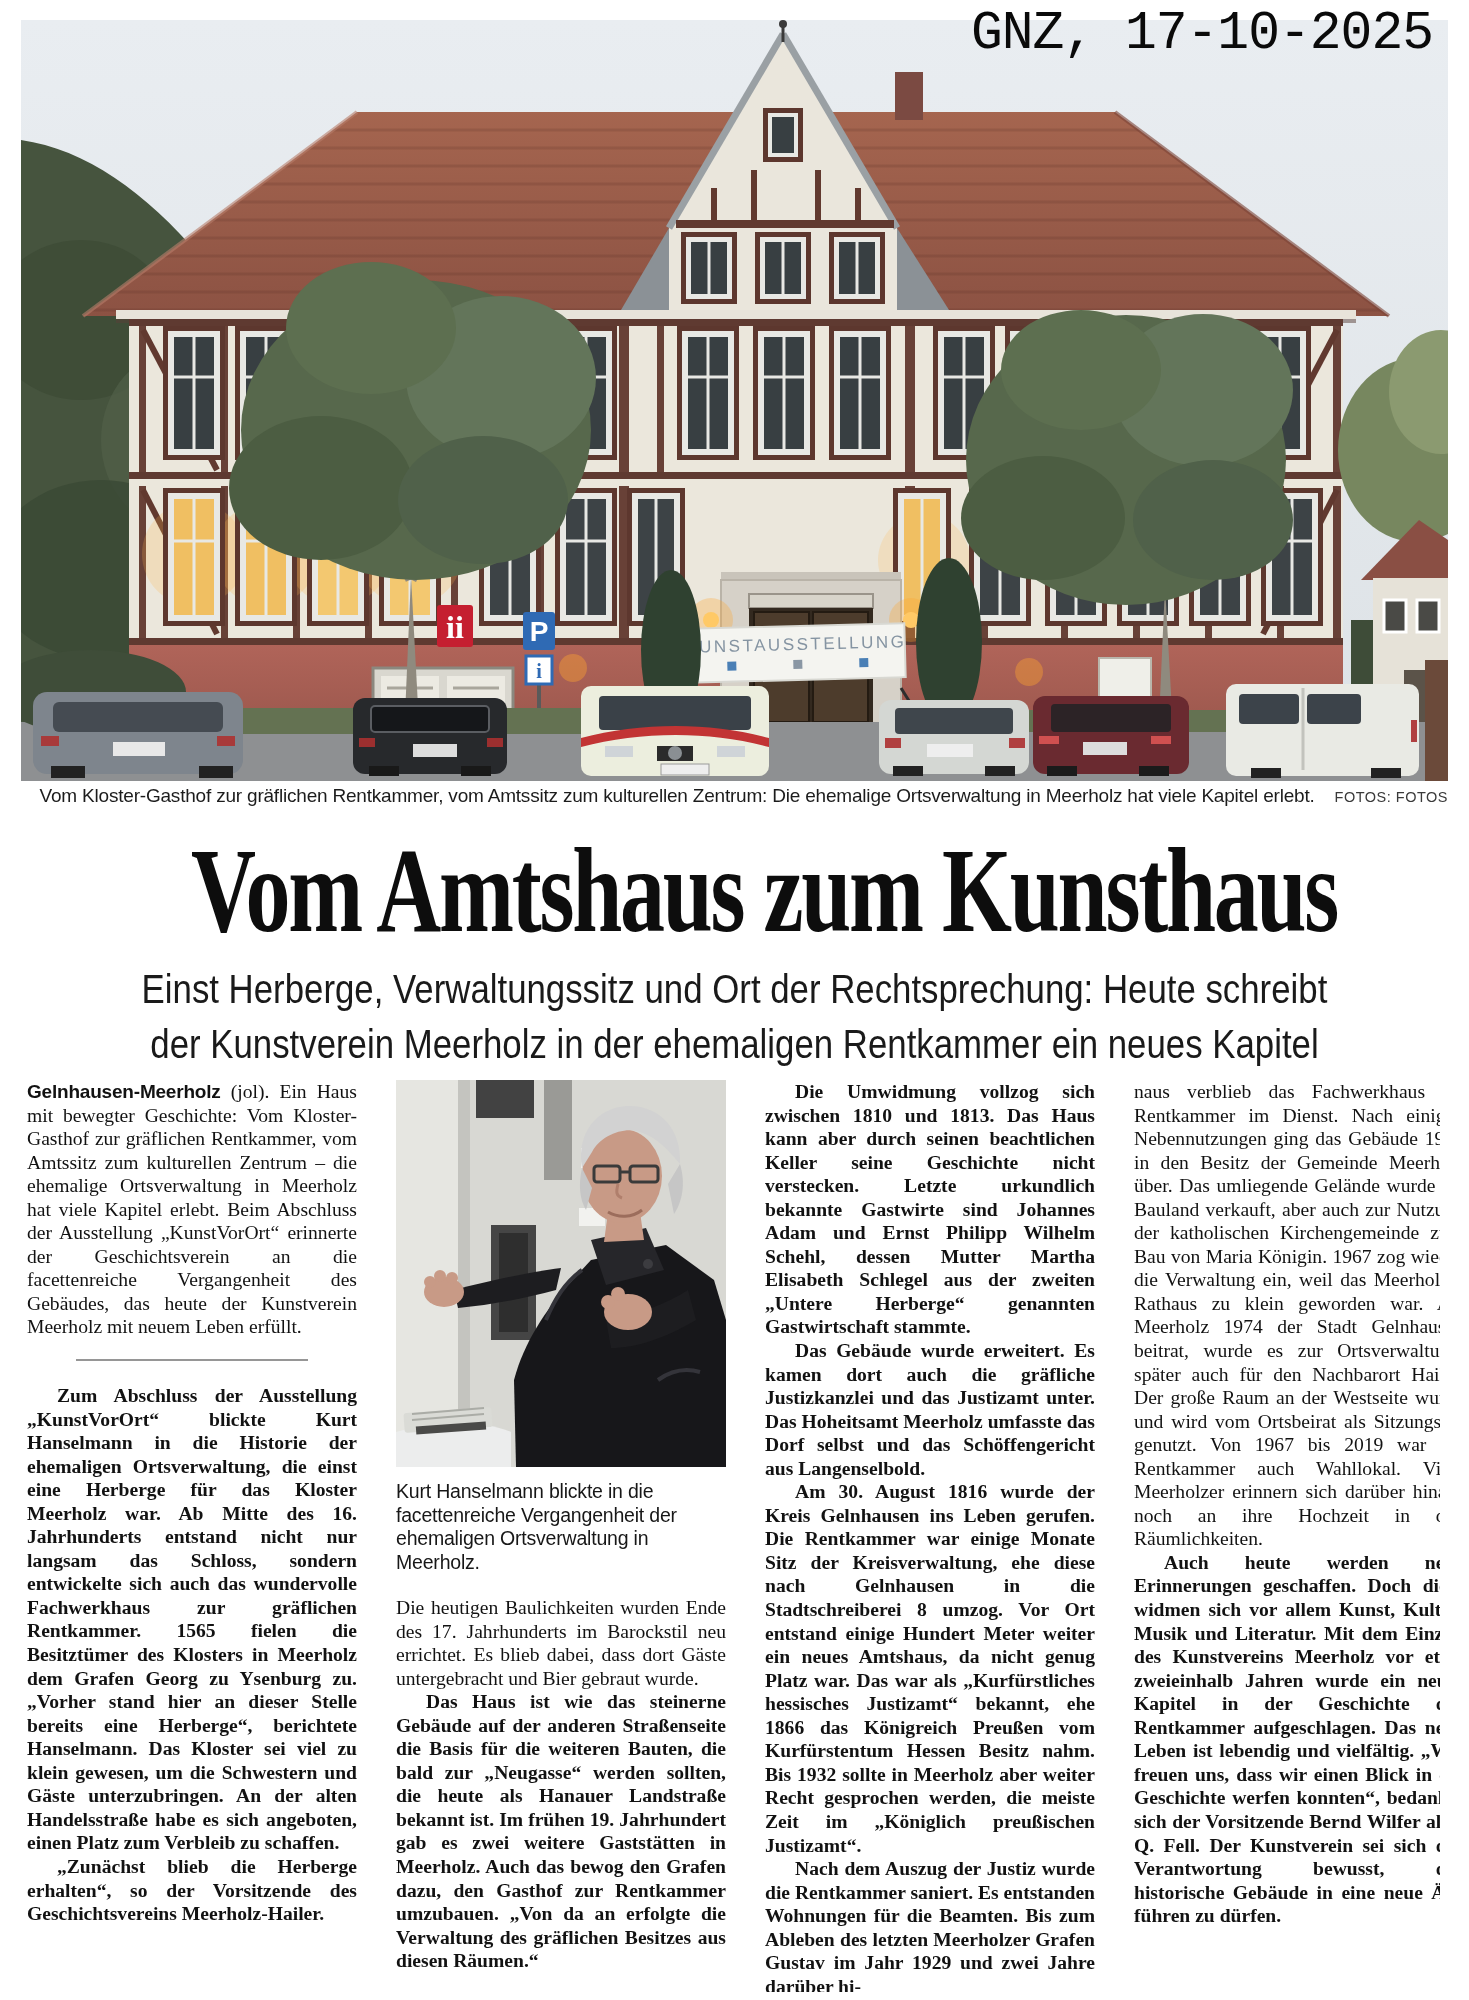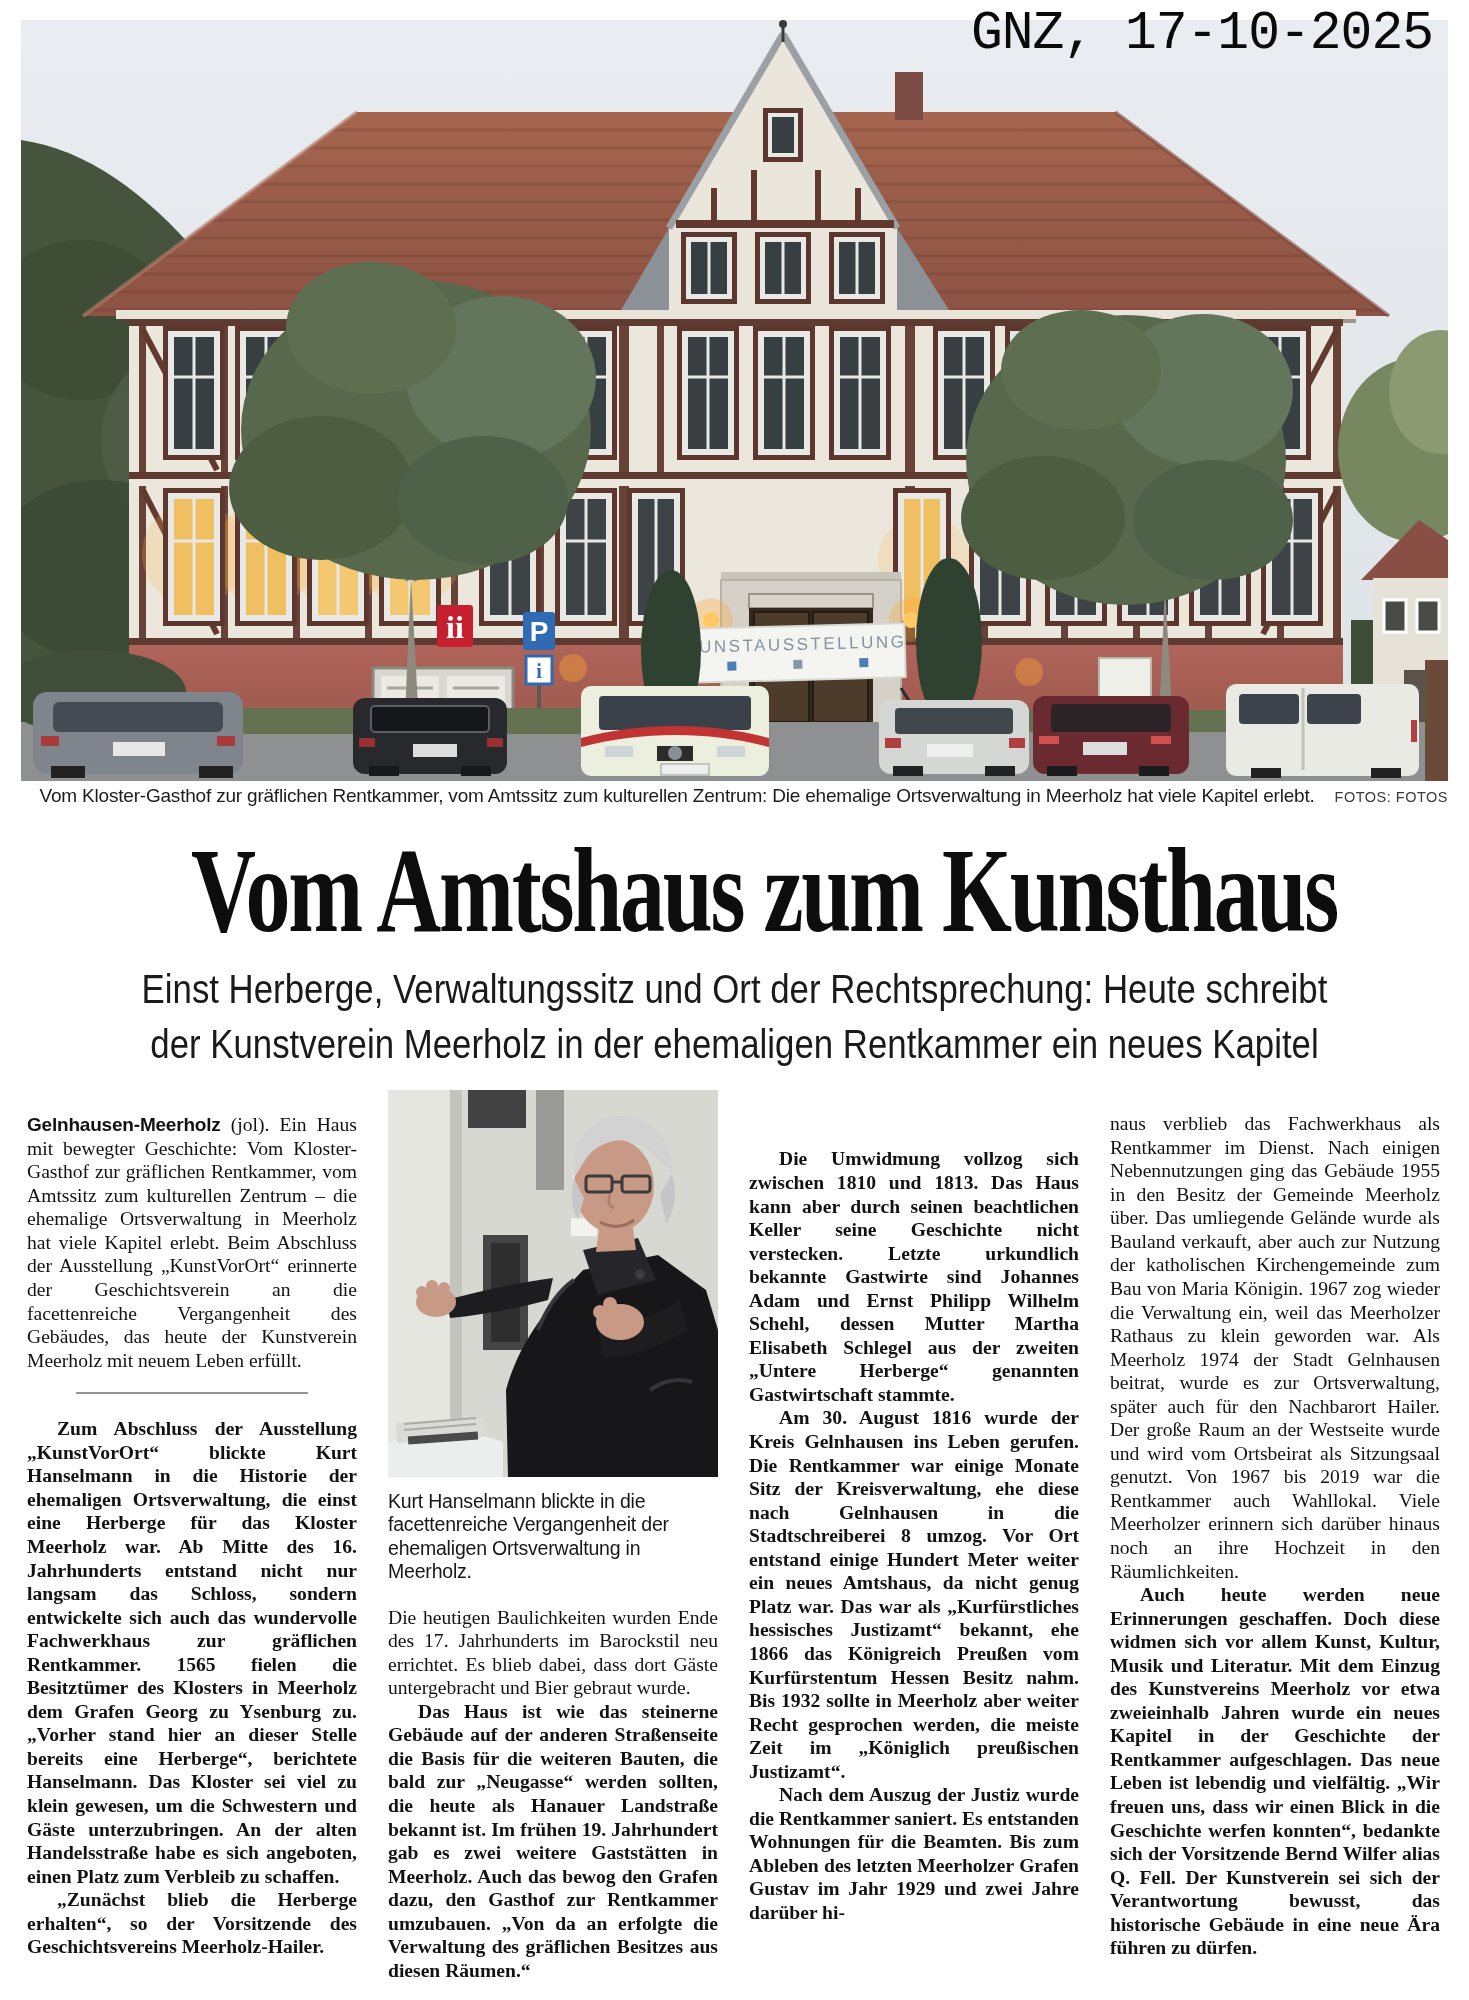--- a/index.html
+++ b/index.html
@@ -13,21 +13,21 @@
         justify-content:flex-end;align-items:baseline;
         font-family:"Liberation Sans", sans-serif;font-size:19px;color:#1c1c1c;letter-spacing:-0.2px;}
   .caption-credit{font-size:14.5px;color:#3a3a3a;letter-spacing:0.5px;white-space:nowrap;margin-left:20px;}
   .headline{position:absolute;top:836px;left:0;width:100%;text-align:center;line-height:110px;white-space:nowrap;}
   .headline span{display:inline-block;font-family:"Liberation Serif", serif;font-weight:bold;
         font-size:120px;letter-spacing:-3px;color:#0d0d0d;transform:scaleX(0.75);transform-origin:center;}
   .subheadline{position:absolute;top:966px;left:0;width:100%;text-align:center;
         font-family:"Liberation Sans", sans-serif;color:#1a1a1a;line-height:46px;white-space:nowrap;}
   .subheadline .shl{display:inline-block;font-size:40px;transform:scaleX(0.87);transform-origin:center;}
   .article{position:absolute;left:27px;top:1080px;width:1413px;height:912px;overflow:hidden;
-        display:flex;gap:31px;align-items:center;}
+        display:flex;gap:39px;}
   .col{width:330px;flex:0 0 330px;font-size:19.6px;line-height:23.55px;text-align:justify;color:#121212;}
   .col p{margin:0;}
   .col p.ind{text-indent:30px;font-weight:bold;}
   .lead-in{font-family:"Liberation Sans", sans-serif;font-weight:bold;font-size:19px;letter-spacing:-0.2px;}
   .divider{width:232px;height:2px;background:#969696;margin:20px auto 23px auto;}
   .portrait{width:330px;height:387px;margin:0 0 13px 0;}
   .portrait svg{display:block;}
   .photo-cap{font-family:"Liberation Sans", sans-serif;font-size:19.5px;line-height:23.5px;
         color:#171717;text-align:left;letter-spacing:-0.2px;margin-bottom:22px;}
 </style>
@@ -609,20 +609,21 @@
           </g>
         </svg>
       </div>
       <div class="photo-cap">Kurt Hanselmann blickte in die facettenreiche Vergangenheit der ehemaligen Ortsverwaltung in Meerholz.</div>
       <p>Die heutigen Baulichkeiten wurden Ende des 17. Jahrhunderts im Barockstil neu errichtet. Es blieb dabei, dass dort Gäste untergebracht und Bier gebraut wurde.</p>
       <p class="ind">Das Haus ist wie das steinerne Gebäude auf der anderen Straßenseite die Basis für die weiteren Bauten, die bald zur „Neugasse“ werden sollten, die heute als Hanauer Landstraße bekannt ist. Im frühen 19. Jahrhundert gab es zwei weitere Gaststätten in Meerholz. Auch das bewog den Grafen dazu, den Gasthof zur Rentkammer umzubauen. „Von da an erfolgte die Verwaltung des gräflichen Besitzes aus diesen Räumen.“</p>
     </div>
 
     <div class="col">
       <p class="ind">Die Umwidmung vollzog sich zwischen 1810 und 1813. Das Haus kann aber durch seinen beachtlichen Keller seine Geschichte nicht verstecken. Letzte urkundlich bekannte Gastwirte sind Johannes Adam und Ernst Philipp Wilhelm Schehl, dessen Mutter Martha Elisabeth Schlegel aus der zweiten „Untere Herberge“ genannten Gastwirtschaft stammte.</p>
+      <p class="ind">Das Gebäude wurde erweitert. Es kamen dort auch die gräfliche Justizkanzlei und das Justizamt unter. Das Hoheitsamt Meerholz umfasste das Dorf selbst und das Schöffengericht aus Langenselbold.</p>
       <p class="ind">Am 30. August 1816 wurde der Kreis Gelnhausen ins Leben gerufen. Die Rentkammer war einige Monate Sitz der Kreisverwaltung, ehe diese nach Gelnhausen in die Stadtschreiberei 8 umzog. Vor Ort entstand einige Hundert Meter weiter ein neues Amtshaus, da nicht genug Platz war. Das war als „Kurfürstliches hessisches Justizamt“ bekannt, ehe 1866 das Königreich Preußen vom Kurfürstentum Hessen Besitz nahm. Bis 1932 sollte in Meerholz aber weiter Recht gesprochen werden, die meiste Zeit im „Königlich preußischen Justizamt“.</p>
       <p class="ind">Nach dem Auszug der Justiz wurde die Rentkammer saniert. Es entstanden Wohnungen für die Beamten. Bis zum Ableben des letzten Meerholzer Grafen Gustav im Jahr 1929 und zwei Jahre darüber hi-</p>
     </div>
 
     <div class="col">
       <p>naus verblieb das Fachwerkhaus als Rentkammer im Dienst. Nach einigen Nebennutzungen ging das Gebäude 1955 in den Besitz der Gemeinde Meerholz über. Das umliegende Gelände wurde als Bauland verkauft, aber auch zur Nutzung der katholischen Kirchengemeinde zum Bau von Maria Königin. 1967 zog wieder die Verwaltung ein, weil das Meerholzer Rathaus zu klein geworden war. Als Meerholz 1974 der Stadt Gelnhausen beitrat, wurde es zur Ortsverwaltung, später auch für den Nachbarort Hailer. Der große Raum an der Westseite wurde und wird vom Ortsbeirat als Sitzungsaal genutzt. Von 1967 bis 2019 war die Rentkammer auch Wahllokal. Viele Meerholzer erinnern sich darüber hinaus noch an ihre Hochzeit in den Räumlichkeiten.</p>
       <p class="ind">Auch heute werden neue Erinnerungen geschaffen. Doch diese widmen sich vor allem Kunst, Kultur, Musik und Literatur. Mit dem Einzug des Kunstvereins Meerholz vor etwa zweieinhalb Jahren wurde ein neues Kapitel in der Geschichte der Rentkammer aufgeschlagen. Das neue Leben ist lebendig und vielfältig. „Wir freuen uns, dass wir einen Blick in die Geschichte werfen konnten“, bedankte sich der Vorsitzende Bernd Wilfer alias Q. Fell. Der Kunstverein sei sich der Verantwortung bewusst, das historische Gebäude in eine neue Ära führen zu dürfen.</p>
     </div>
 
   </div>

